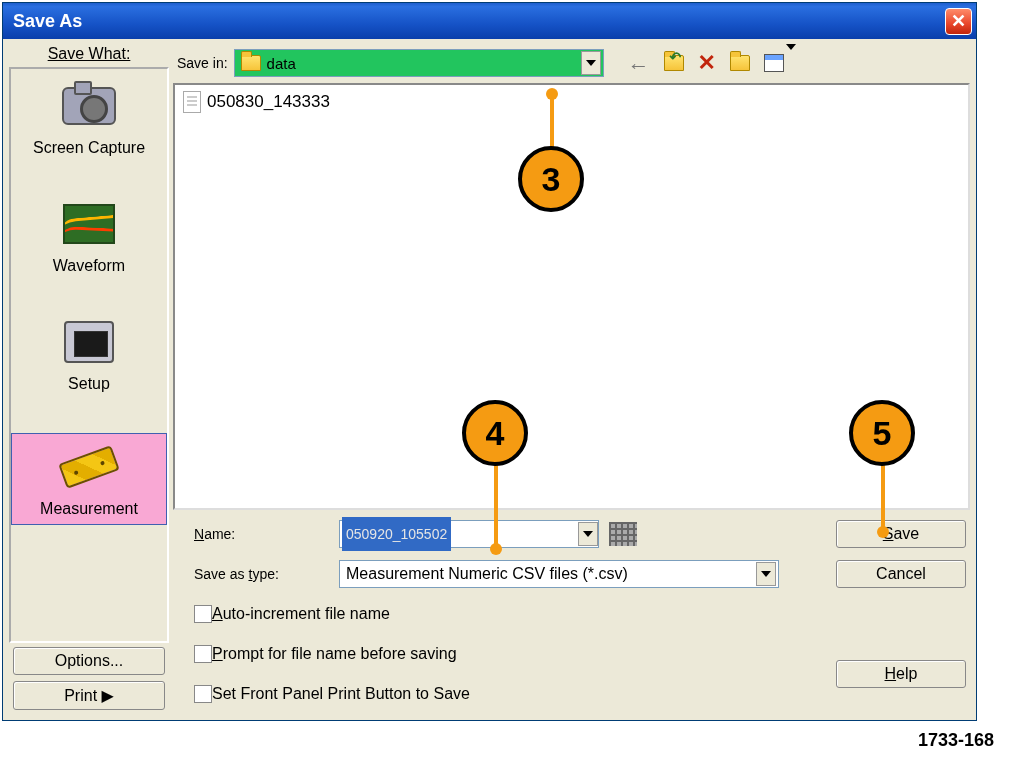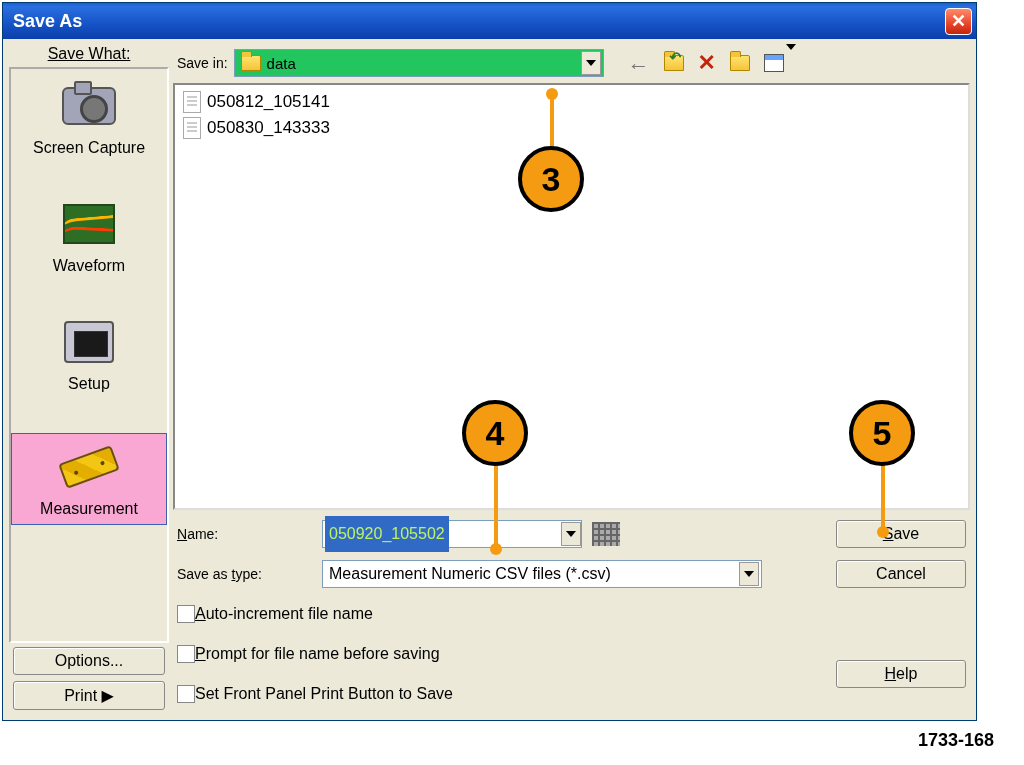--- a/index.html
+++ b/index.html
@@ -196,40 +196,41 @@
     content:''; position:absolute; left:3px; top:4px; right:3px; height:2px; background:#ccc;
     box-shadow: 0 4px 0 #ccc, 0 8px 0 #ccc;
   }
   .bottom {
     display: grid;
     grid-template-columns: 135px 1fr 150px;
     grid-auto-rows: minmax(32px,auto);
     align-items: center;
     gap: 8px 10px;
     padding: 8px 4px 4px 4px;
+    margin-left: 17px;
   }
   .name-combo {
     display: flex;
     align-items: center;
     gap: 10px;
   }
   .name-input {
     flex: 0 0 260px;
     height: 28px;
     border: 1px solid #7b9ebd;
     background: #fff;
     display: flex;
     align-items: center;
   }
   .name-input .val {
     background: #316ac5;
-    color: #bef264;
+    color: #e5e5e5;
     padding: 9px 4px;
     margin-left: 2px;
-    font-size: 16px;
+    font-size: 14px;
   }
   .type-select {
     flex: 0 0 440px;
     height: 28px;
     border: 1px solid #7b9ebd;
     background: #fff;
     display: flex;
     align-items: center;
     padding: 0 2px 0 6px;
     font-size: 16px;
@@ -363,24 +364,20 @@
           <span class="tool-icon">
             <span style="width:20px;height:18px;border:1px solid #555;display:inline-block;background:linear-gradient(#6aa3ff 0 5px,#fff 5px);"></span>
             <span style="margin-left:2px"><span class="tri-down"></span></span>
           </span>
         </div>
       </div>
 
       <div class="file-area">
         <div class="file-item">
           <div class="file-icon"></div>
-          <span>050812_105141</span>
-        </div>
-        <div class="file-item">
-          <div class="file-icon"></div>
           <span>050830_143333</span>
         </div>
       </div>
 
       <div class="bottom">
         <span class="label" style="text-decoration:underline;text-decoration-color:transparent"><u>N</u><span>ame:</span></span>
         <div class="name-combo">
           <div class="name-input">
             <span class="val">050920_105502</span>
             <div class="dropdown-btn" style="margin-left:auto">

